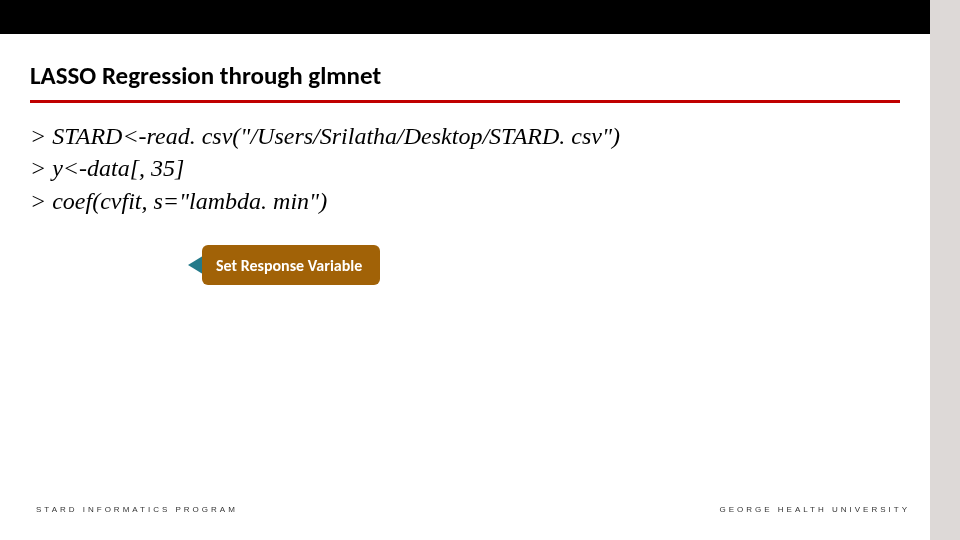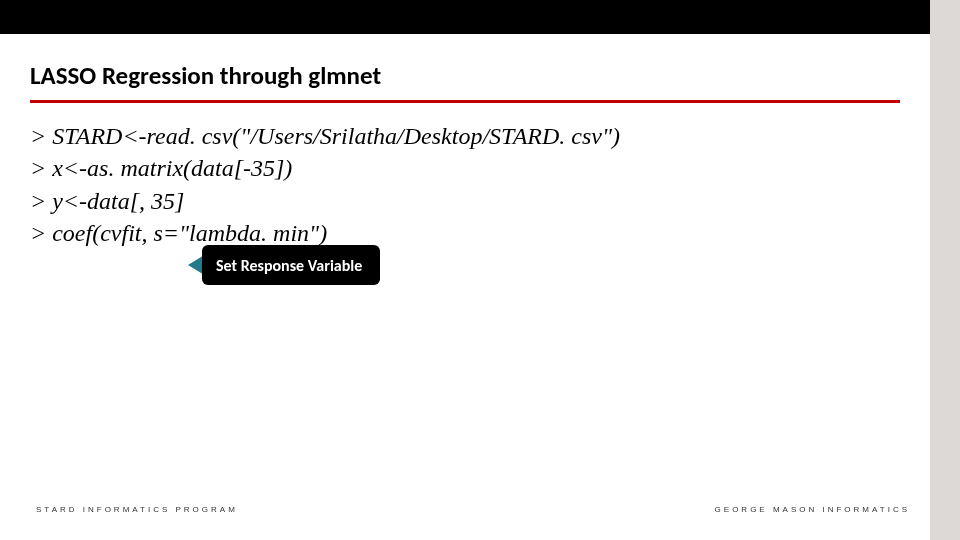--- a/index.html
+++ b/index.html
@@ -69,21 +69,21 @@
     border-top: 11px solid transparent;
     border-bottom: 11px solid transparent;
     border-right: 18px solid #247a8a;
   }
   .callout-body {
     position: absolute;
     left: 14px;
     top: 0;
     height: 40px;
     padding: 0 18px 0 14px;
-    background: #000000;
+    background: #a16207;
     border-radius: 6px;
     display: flex;
     align-items: center;
   }
   .callout-text {
     font-family: Calibri, Arial, sans-serif;
     font-weight: 700;
     font-size: 16px;
     color: #fff;
     white-space: nowrap;
@@ -112,26 +112,25 @@
 <body>
 
 <div class="top-bar"></div>
 <div class="right-bar"></div>
 
 <div class="title">LASSO Regression through glmnet</div>
 <div class="underline"></div>
 
 <div class="code">
   <div class="line">&gt; STARD&lt;-read. csv("/Users/Srilatha/Desktop/STARD. csv")</div>
-  <div class="line">&gt; x&lt;-as. matrix(data[-35])</div>
   <div class="line">&gt; y&lt;-data[, 35]</div>
   <div class="line">&gt; coef(cvfit, s="lambda. min")</div>
 </div>
 
 <div class="callout-wrap">
   <div class="callout-arrow"></div>
   <div class="callout-body">
     <span class="callout-text">Set Response Variable</span>
   </div>
 </div>
 
 <div class="footer-left">STARD INFORMATICS PROGRAM</div>
-<div class="footer-right">GEORGE MASON INFORMATICS</div>
+<div class="footer-right">GEORGE HEALTH UNIVERSITY</div>
 
 </body></html>

